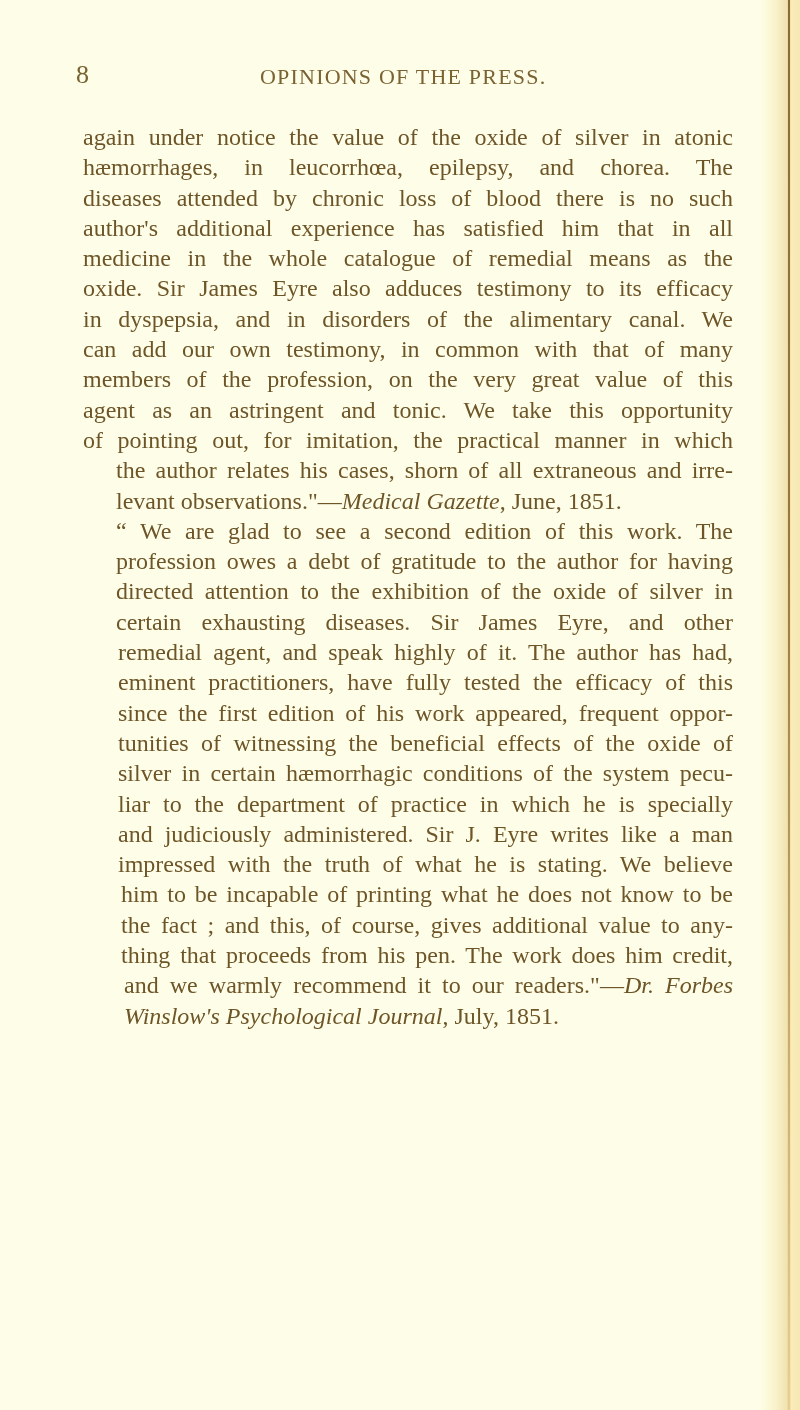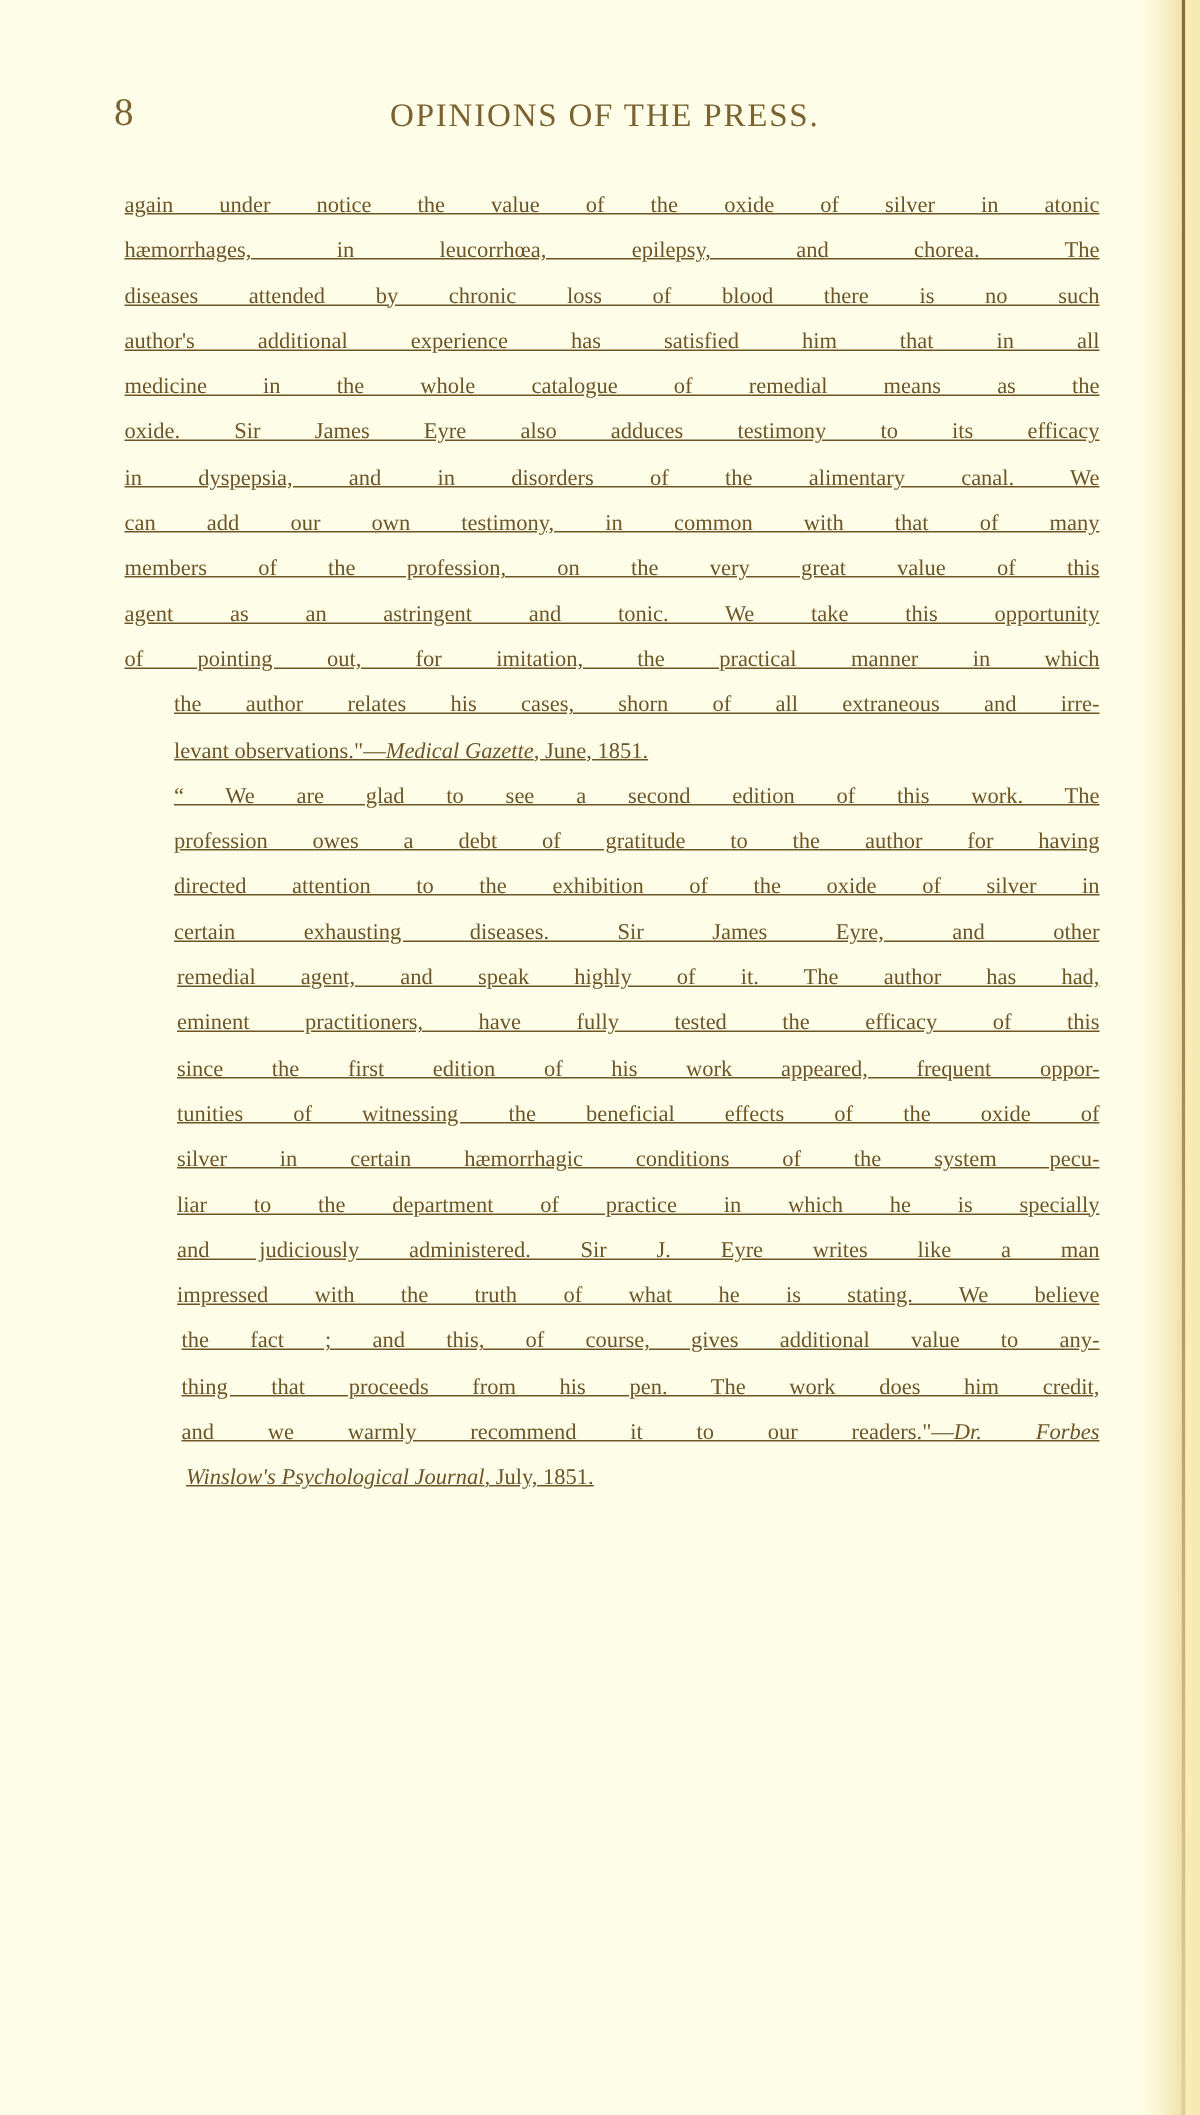--- a/index.html
+++ b/index.html
@@ -51,25 +51,24 @@
       font-size: 22px;
       letter-spacing: 1.2px;
       color: #7a6232;
       margin-left: 34px;
     }
     .body-text {
       position: absolute;
       left: 83px;
       top: 122px;
       width: 650px;
-      font-size: 15px;
+      font-size: 24px;
       line-height: 30.3px;
       color: #6d5528;
       text-align: justify;
-      text-decoration: underline;
     }
     .line {
       display: block;
       white-space: nowrap;
       text-align: justify;
       text-align-last: justify;
       height: 30.3px;
     }
     .line.last {
       text-align-last: left;
@@ -115,18 +114,19 @@
     <span class="line">directed attention to the exhibition of the oxide of silver in</span>
     <span class="line">certain exhausting diseases. Sir James Eyre, and other</span>
     <span class="line">remedial agent, and speak highly of it. The author has had,</span>
     <span class="line">eminent practitioners, have fully tested the efficacy of this</span>
     <span class="line">since the first edition of his work appeared, frequent oppor-</span>
     <span class="line">tunities of witnessing the beneficial effects of the oxide of</span>
     <span class="line">silver in certain hæmorrhagic conditions of the system pecu-</span>
     <span class="line">liar to the department of practice in which he is specially</span>
     <span class="line">and judiciously administered. Sir J. Eyre writes like a man</span>
     <span class="line">impressed with the truth of what he is stating. We believe</span>
+    <span class="line">him to be incapable of printing what he does not know to be</span>
     <span class="line">the fact ; and this, of course, gives additional value to any-</span>
     <span class="line">thing that proceeds from his pen. The work does him credit,</span>
     <span class="line"><span>and we warmly recommend it to our readers."—</span><span class="source">Dr. Forbes</span></span>
     <span class="line last"><span class="source">Winslow's Psychological Journal</span><span>, July, 1851.</span></span>
   </div>
 </div>
 
 </body></html>

